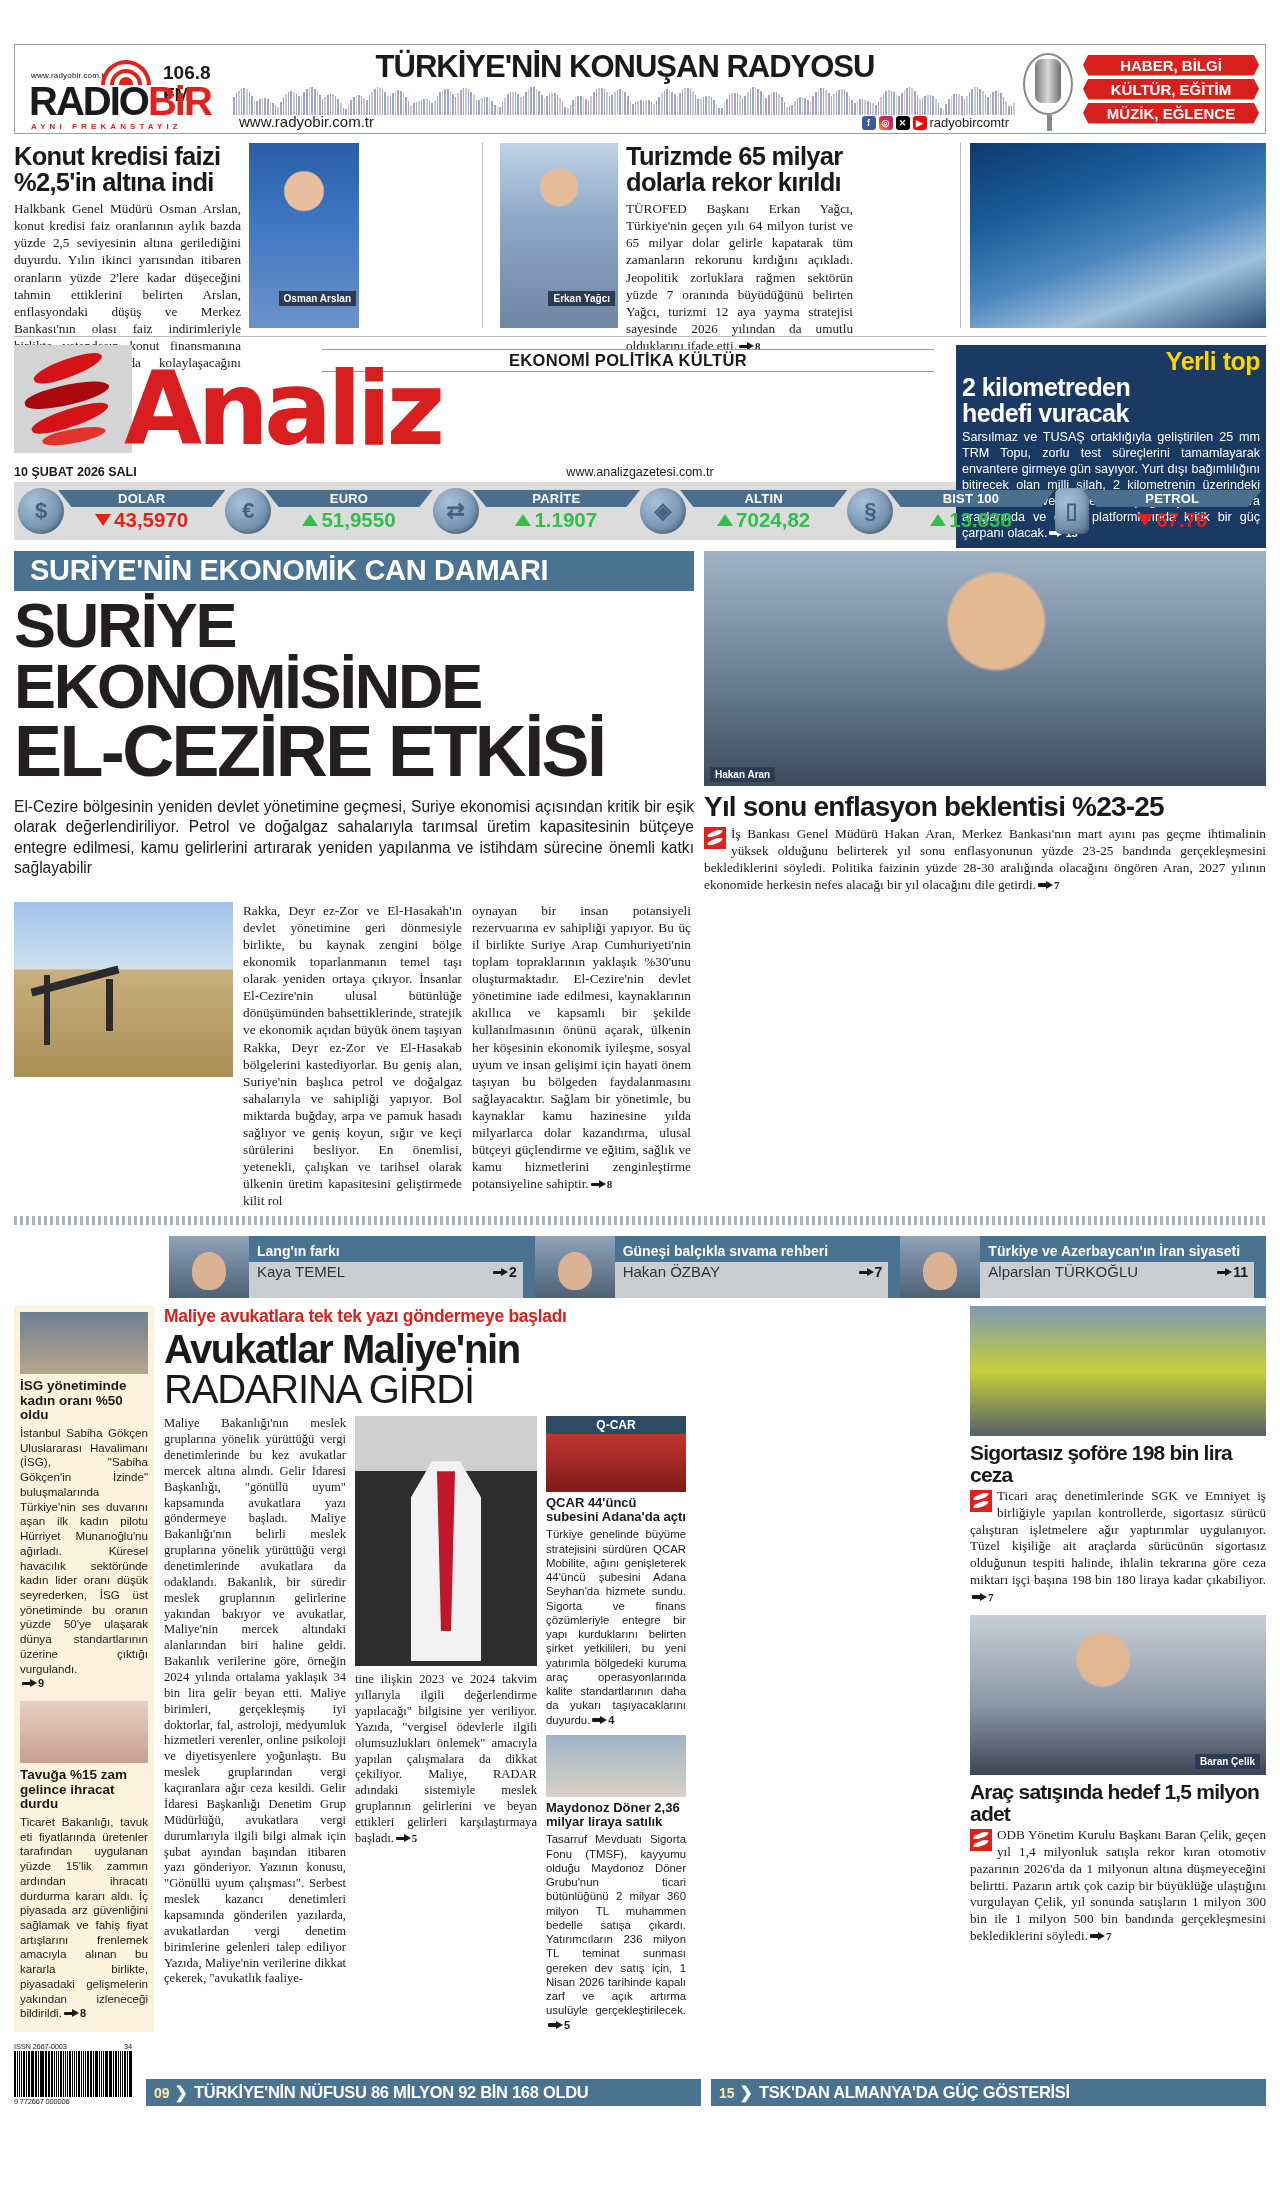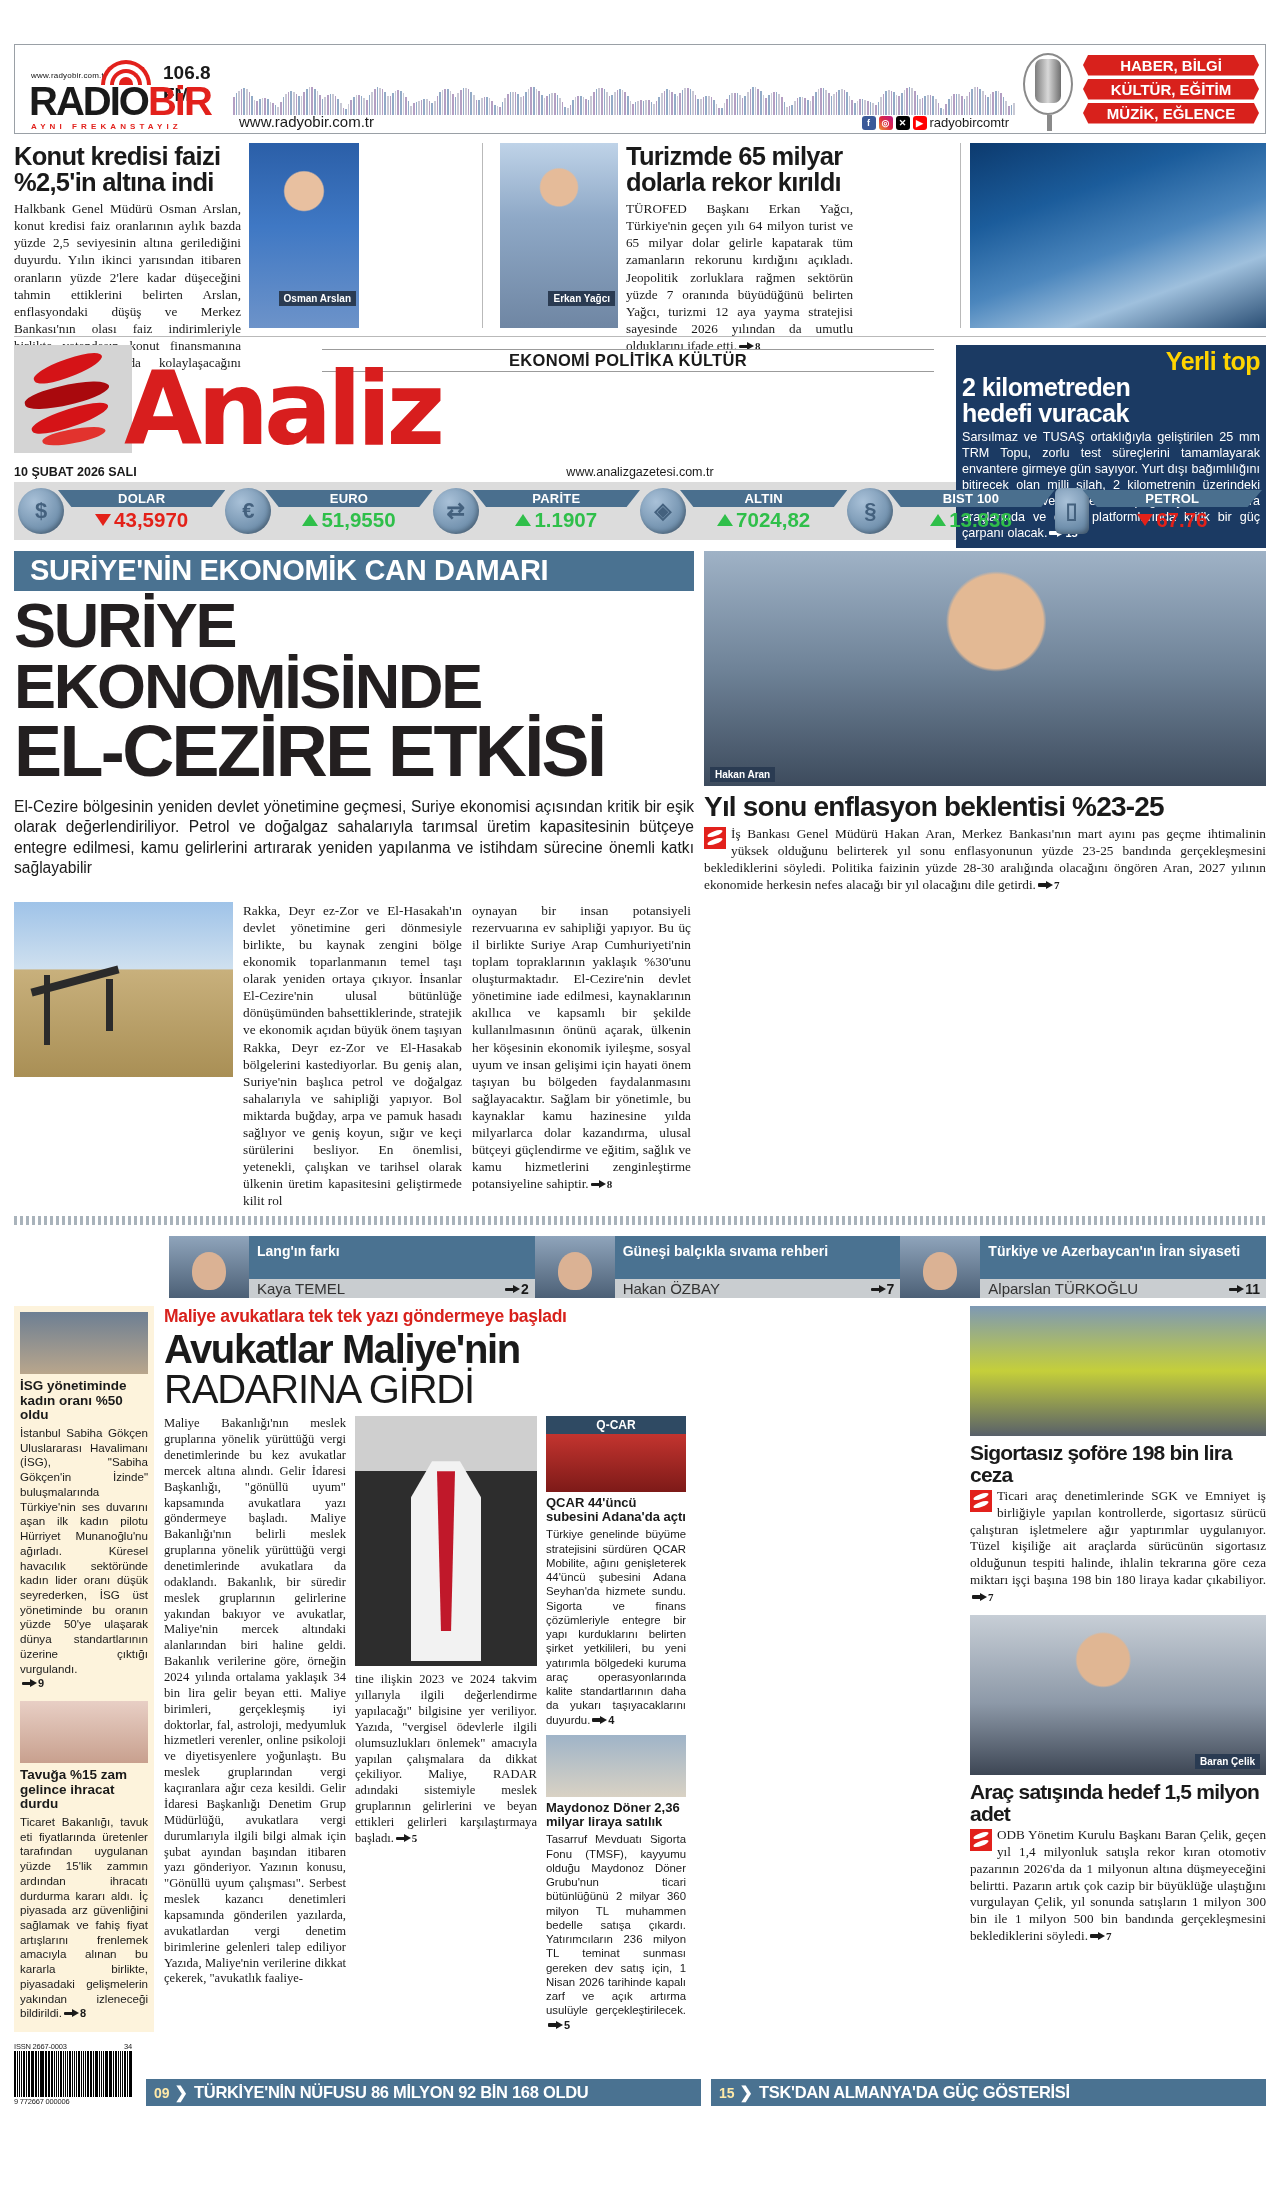--- a/index.html
+++ b/index.html
@@ -151,22 +151,22 @@
   .col-body{ font-family:"Liberation Serif",serif; font-size:13.3px; line-height:1.285; text-align:justify; }
 
   
   .colband{ display:flex; margin:11px 0 0 155px; height:62px; }
   .cb{ flex:1; display:flex; background:#4a7291; position:relative; overflow:hidden; }
   .cb-photo{ width:80px; flex:none; background:linear-gradient(180deg,#8fa4bb,#4c6076); position:relative;}
   .cb-photo .face{ position:absolute; left:50%; top:16px; transform:translateX(-50%); width:34px; height:38px;
                    border-radius:50% 50% 45% 45%; background:#dbb294; }
   .cb-r{ flex:1; position:relative; }
   .cb-title{ color:#fff; font-size:14px; font-weight:bold; line-height:1.13; padding:8px 18px 0 8px;}
-  .cb-foot{ position:absolute; left:0; right:0; bottom:0; background:#c9cdd0; display:flex; 
-            justify-content:space-between; padding:1px 6px 1px 8px; font-size:15px; color:#333;}
+  .cb-foot{ position:absolute; left:0; right:12px; bottom:0; background:#c9cdd0; display:flex; 
+            justify-content:space-between; padding:1px 6px 18px 8px; font-size:15px; color:#333;}
   .cb-foot .pgn{ font-weight:bold; font-size:14px; color:#1a1a1a; }
   .zig{ height:9px; margin-top:7px;
         background:repeating-linear-gradient(90deg,#a9b3bb 0 3px,transparent 3px 6px); }
 
   
   .lower{ display:flex; gap:10px; margin-top:8px; }
   .side-l{ width:140px; flex:none; background:#fdf3dc; padding:6px; }
   .side-img{ width:100%; height:62px; background:linear-gradient(180deg,#6d7f93,#b9a68c); }
   .side-img.pig{ background:linear-gradient(180deg,#e8cfc5,#c8a08e); }
   .side-t{ font-size:13.5px; font-weight:bold; line-height:1.08; margin-top:5px; }
@@ -223,20 +223,21 @@
       <div class="wifi">
           <i></i>
           <i></i>
           <i></i>
         </div>
       <div class="ad-fm">106.8 FM</div>
       <div class="ad-radiobir"><span>RADIO</span><span class="r2">BiR</span></div>
       <div class="ad-sub">AYNI FREKANSTAYIZ</div>
     </div>
     <div class="ad-mid">
+      <div class="ad-slogan">TÜRKİYE'NİN KONUŞAN RADYOSU</div>
       <div class="wave" id="wave">
           <b style="height:18px;background:#9b7fb0"></b>
           <b style="height:22px;background:#6f8fb5"></b>
           <b style="height:24px;background:#b8b8c8"></b>
           <b style="height:26px;background:#9b7fb0"></b>
           <b style="height:27px;background:#6f8fb5"></b>
           <b style="height:26px;background:#b8b8c8"></b>
           <b style="height:23px;background:#9b7fb0"></b>
           <b style="height:19px;background:#6f8fb5"></b>
           <b style="height:15px;background:#b8b8c8"></b>

